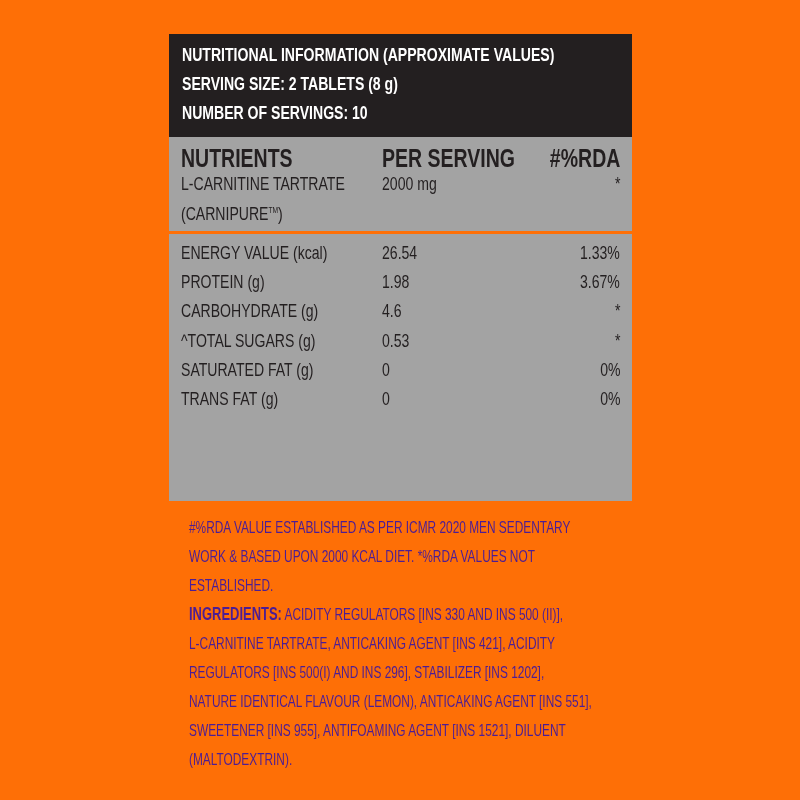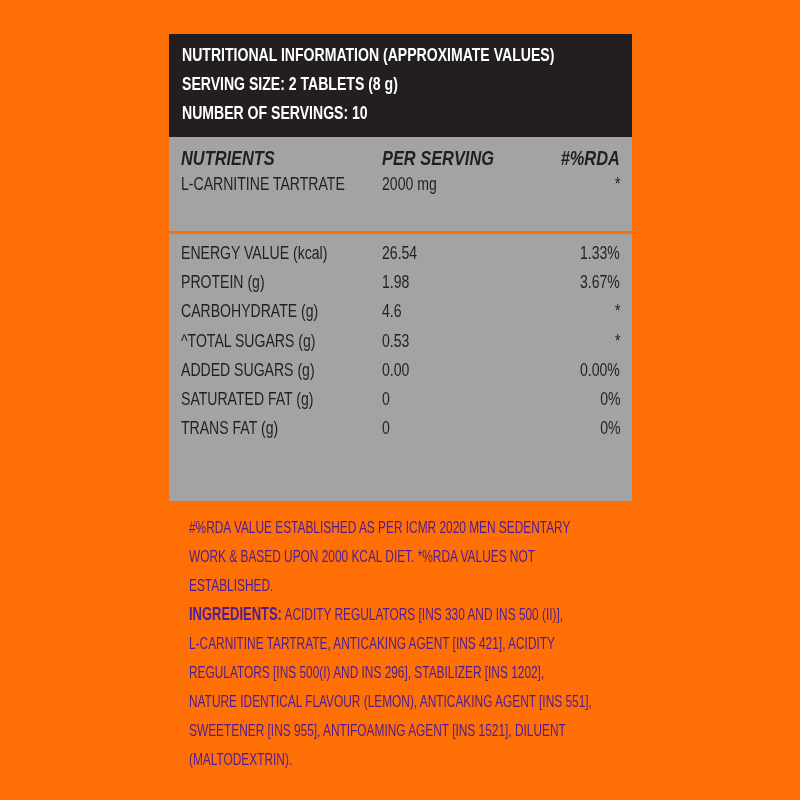--- a/index.html
+++ b/index.html
@@ -38,21 +38,21 @@
       line-height: 26px;
       white-space: nowrap;
     }
     .cell {
       position: absolute; top: 0;
       transform: scaleX(0.74);
     }
     .c1 { left: 12px; transform-origin: left center; }
     .c2 { left: 213px; transform-origin: left center; }
     .c3 { right: 12px; transform-origin: right center; }
-    .head-row { height: 28px; line-height: 30px; font-weight: bold; font-size: 21px; font-style: italic; }
+    .head-row { height: 28px; line-height: 30px; font-weight: bold; font-size: 25px; }
     .head-row .cell { transform: scaleX(0.78); }
     .section1 { padding-top: 6px; height: 88px; }
     .divider { height: 3px; background: #fe6f06; }
     .section2 { padding-top: 4px; height: 263px; }
     .section2 .row { height: 29.2px; line-height: 29px; padding-left: 43px; }
     .notes {
       position: absolute;
       left: 189px; top: 513px;
       width: 500px;
       color: #4c1d95;
@@ -78,20 +78,23 @@
       <div class="row head-row">
         <span class="cell c1">NUTRIENTS</span>
         <span class="cell c2">PER SERVING</span>
         <span class="cell c3">#%RDA</span>
       </div>
       <div class="row">
         <span class="cell c1">L-CARNITINE TARTRATE</span>
         <span class="cell c2">2000 mg</span>
         <span class="cell c3">*</span>
       </div>
+      <div class="row">
+        <span class="cell c1"><span>(CARNIPURE</span><sup class="tm">TM</sup><span>)</span></span>
+      </div>
     </div>
 
     <div class="divider"></div>
 
     <div class="section2">
       <div class="row">
         <span class="cell c1">ENERGY VALUE (kcal)</span>
         <span class="cell c2">26.54</span>
         <span class="cell c3">1.33%</span>
       </div>
@@ -102,25 +105,20 @@
       </div>
       <div class="row">
         <span class="cell c1">CARBOHYDRATE (g)</span>
         <span class="cell c2">4.6</span>
         <span class="cell c3">*</span>
       </div>
       <div class="row">
         <span class="cell c1">^TOTAL SUGARS (g)</span>
         <span class="cell c2">0.53</span>
         <span class="cell c3">*</span>
-      </div>
-      <div class="row">
-        <span class="cell c1">ADDED SUGARS (g)</span>
-        <span class="cell c2">0.00</span>
-        <span class="cell c3">0.00%</span>
       </div>
       <div class="row">
         <span class="cell c1">SATURATED FAT (g)</span>
         <span class="cell c2">0</span>
         <span class="cell c3">0%</span>
       </div>
       <div class="row">
         <span class="cell c1">TRANS FAT (g)</span>
         <span class="cell c2">0</span>
         <span class="cell c3">0%</span>

